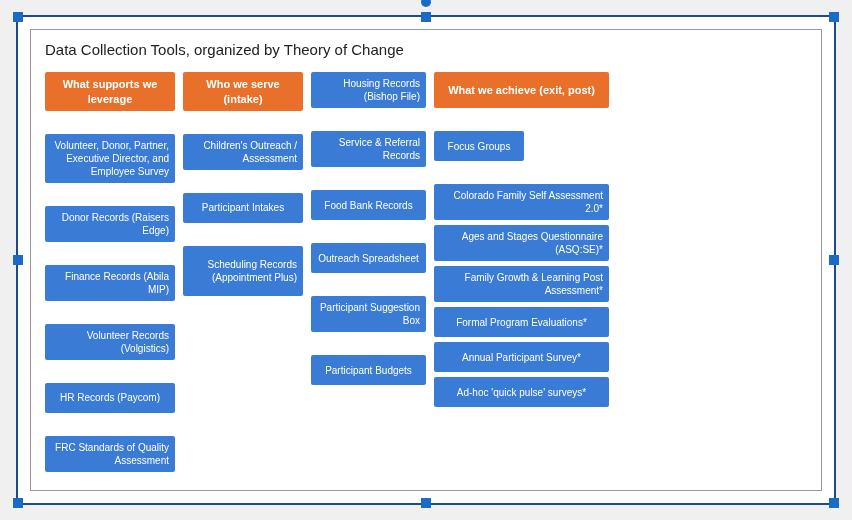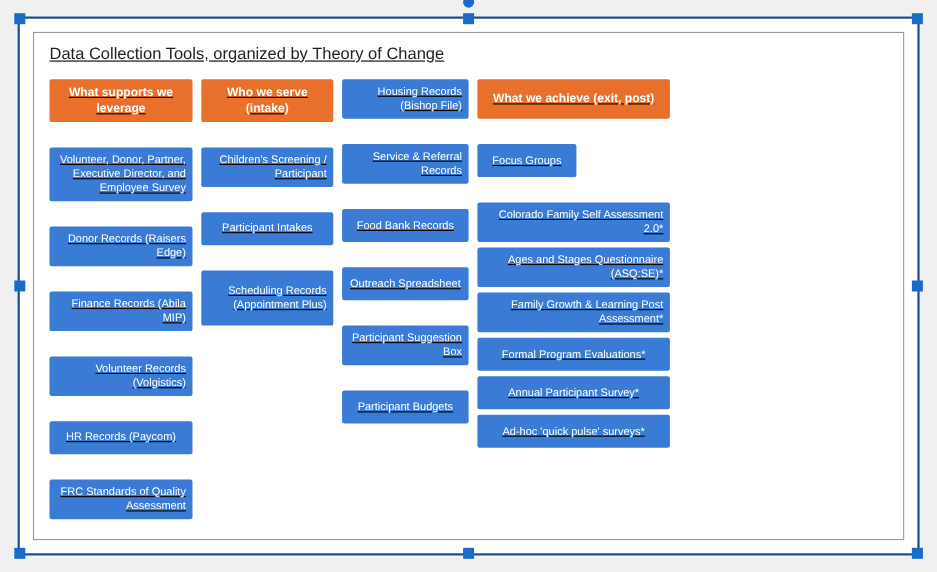--- a/index.html
+++ b/index.html
@@ -46,21 +46,20 @@
       top: -20px;
       left: 50%;
       transform: translateX(-50%);
     }
 
     .inner-box {
       margin: 12px;
       border: 1.5px solid #999;
       padding: 10px 14px 10px 14px;
       height: calc(100% - 24px);
-      text-decoration: underline;
     }
 
     .title {
       font-size: 15px;
       font-weight: normal;
       color: #222;
       margin-bottom: 12px;
       line-height: 1.35;
     }
 
@@ -145,21 +144,21 @@
         <div class="btn">Volunteer, Donor, Partner, Executive Director, and Employee Survey</div>
         <div class="btn">Donor Records (Raisers Edge)</div>
         <div class="btn">Finance Records (Abila MIP)</div>
         <div class="btn">Volunteer Records (Volgistics)</div>
         <div class="btn">HR Records (Paycom)</div>
         <div class="btn">FRC Standards of Quality Assessment</div>
       </div>
 
       <div class="column col2">
         <div class="col-header">Who we serve (intake)</div>
-        <div class="btn">Children's Screening / Participant</div>
+        <div class="btn">Children's Outreach / Assessment</div>
         <div class="btn">Participant Intakes</div>
         <div class="btn" style="min-height:50px;">Scheduling Records (Appointment Plus)</div>
       </div>
 
       <div class="column col3">
         <div class="btn">Housing Records (Bishop File)</div>
         <div class="btn">Service &amp; Referral Records</div>
         <div class="btn">Food Bank Records</div>
         <div class="btn">Outreach Spreadsheet</div>
         <div class="btn">Participant Suggestion Box</div>

